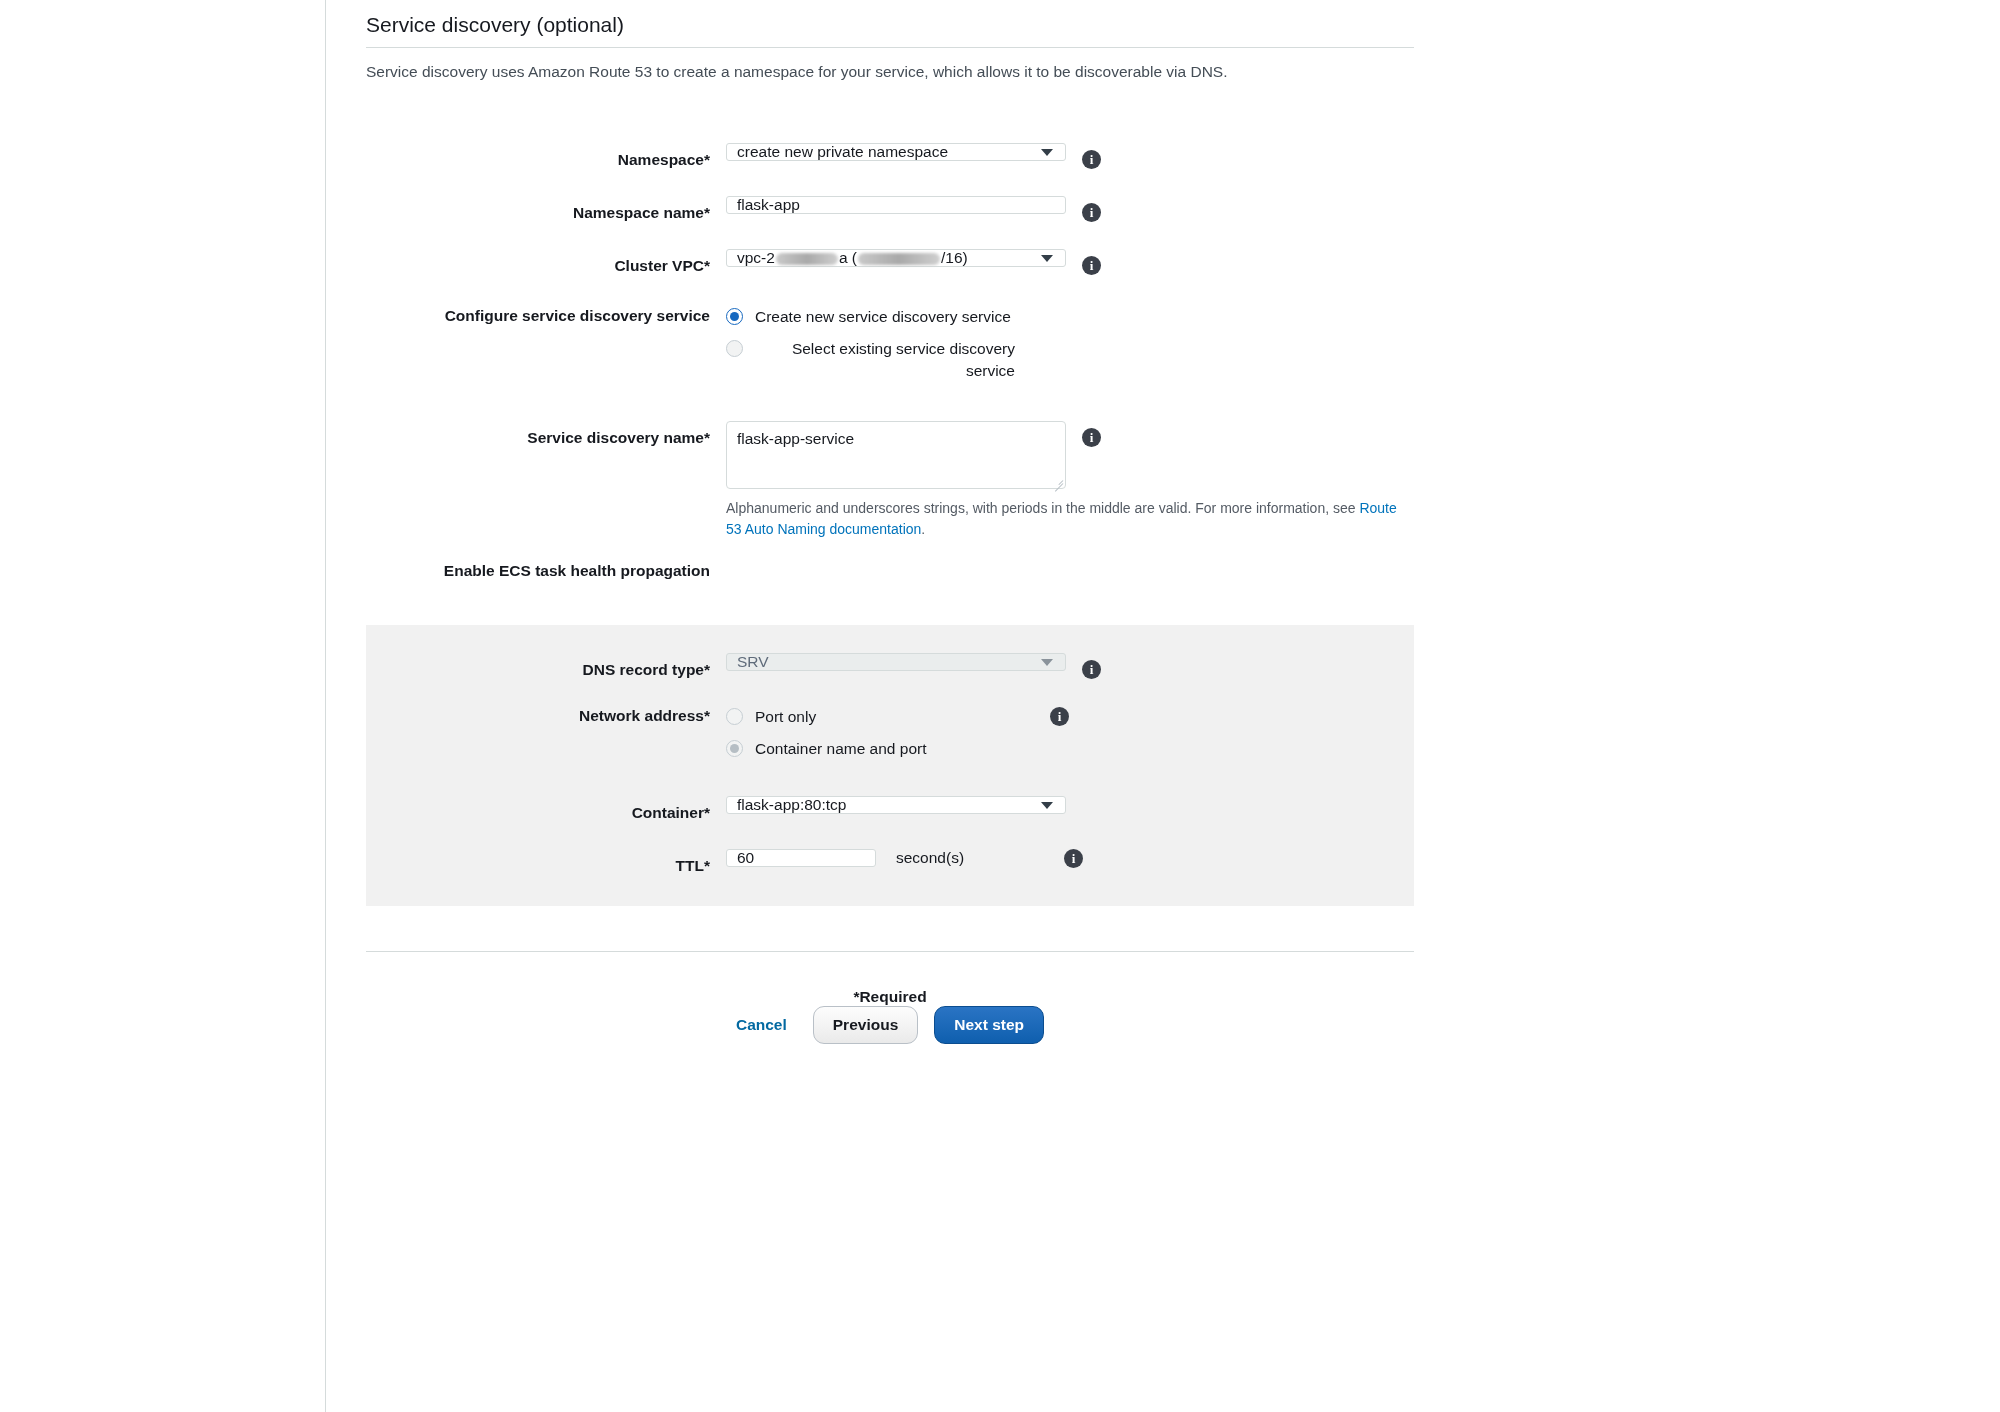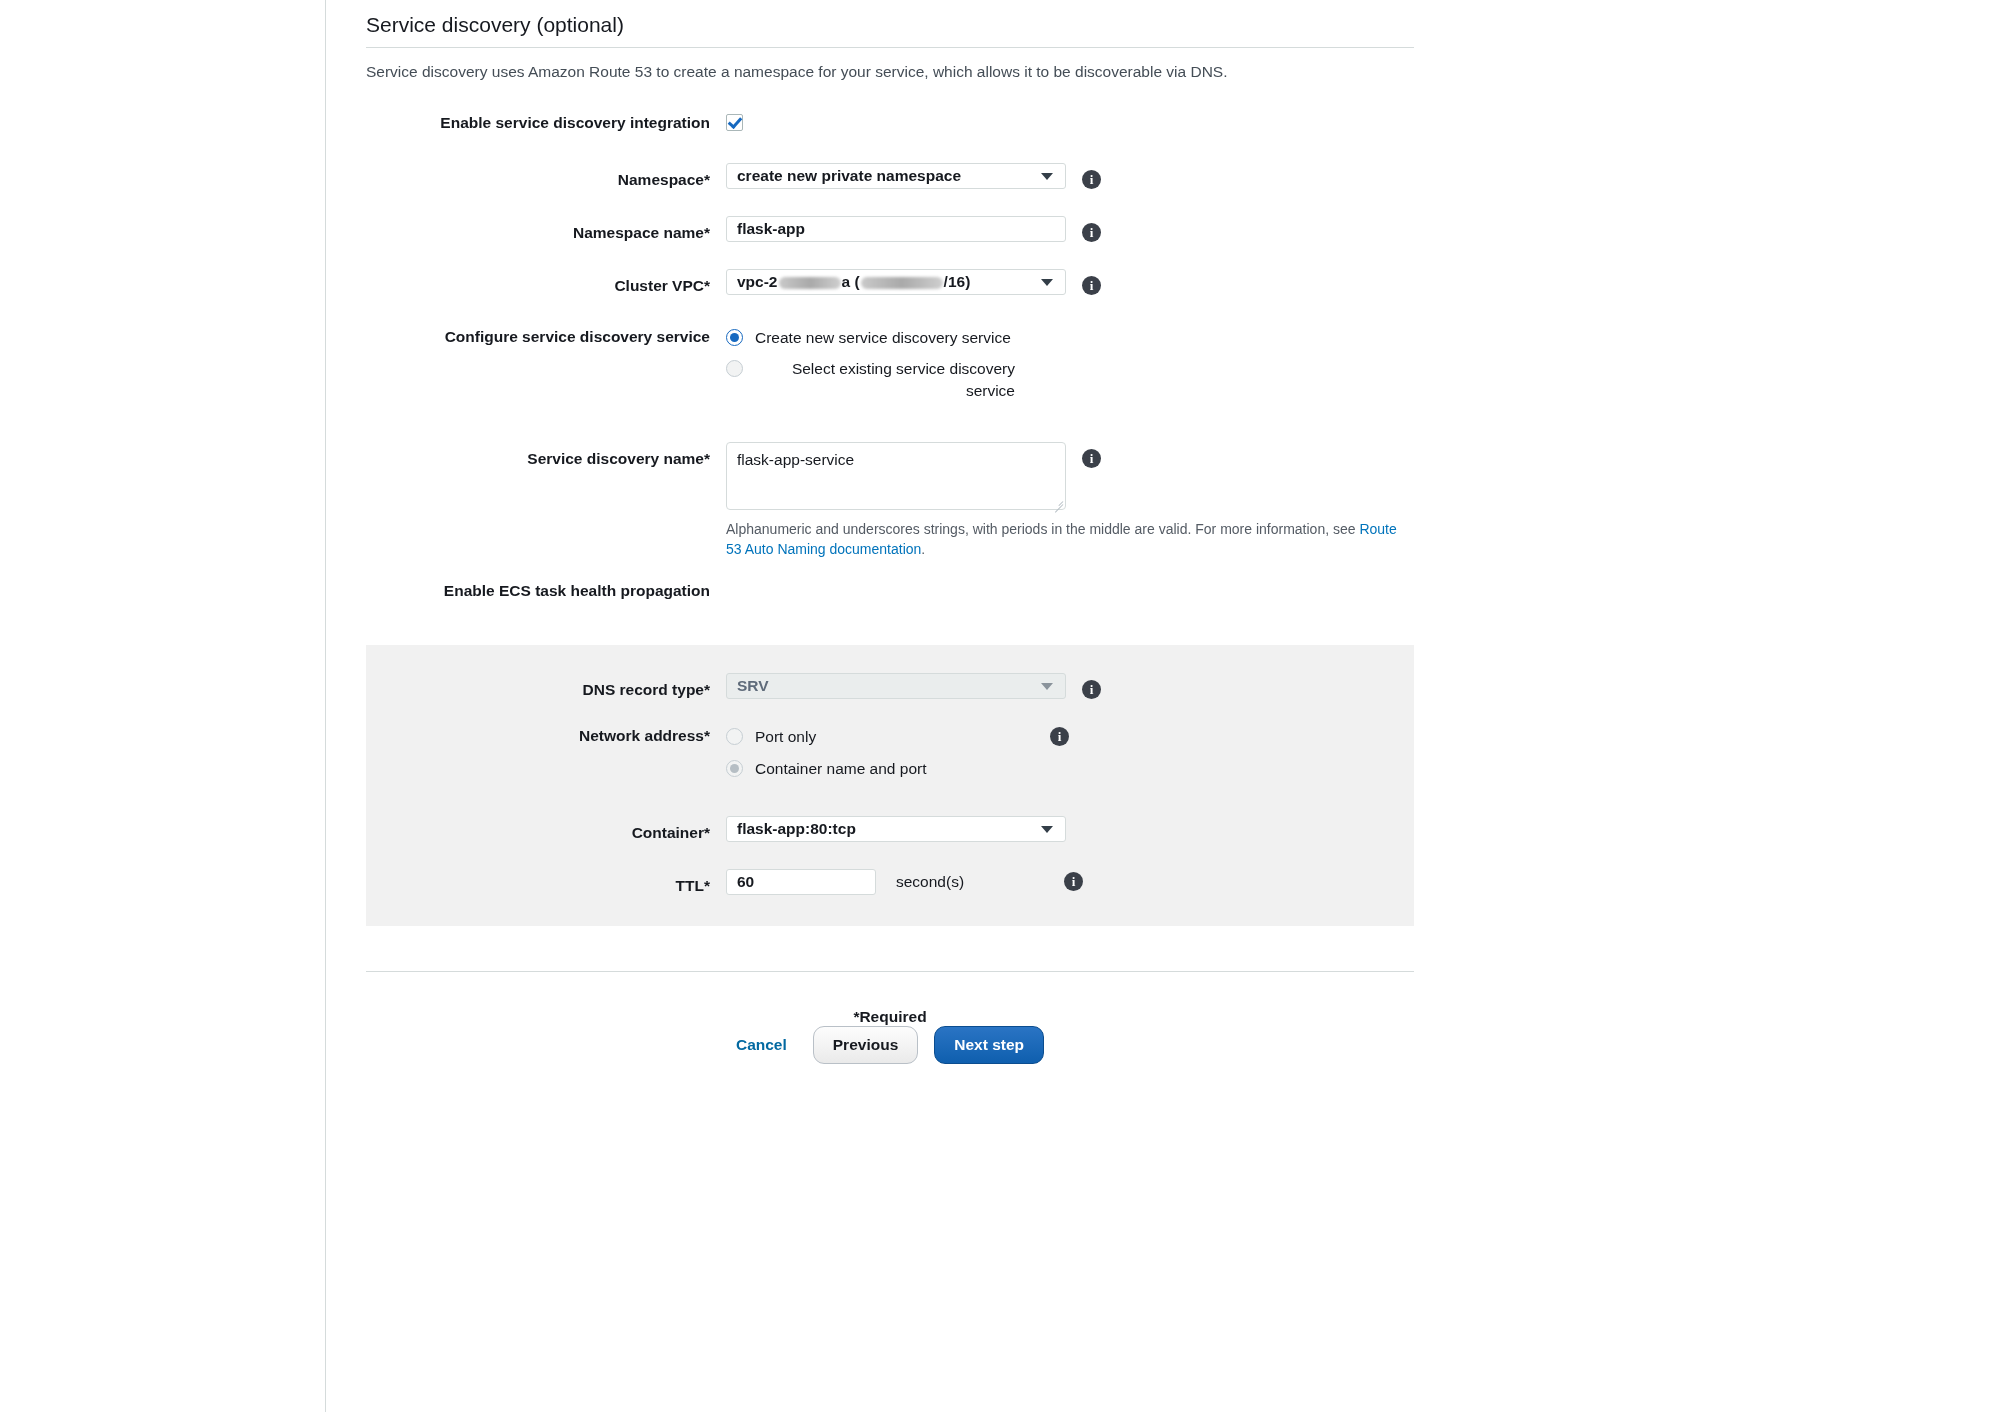--- a/index.html
+++ b/index.html
@@ -78,31 +78,30 @@
   .field-col {
     flex: 1;
     display: flex;
     align-items: flex-start;
   }
 
   
   .select,
   .textinput {
     box-sizing: border-box;
-    height: 26px;
+    height: 18px;
     border: 1px solid #d5dbdb;
     border-radius: 3px;
     background: #ffffff;
     font-size: 15.5px;
     color: #16191f;
     display: flex;
     align-items: center;
     padding: 0 10px;
     position: relative;
-    font-weight: bold;
   }
   .select { width: 340px; padding-right: 34px; }
   .select.disabled {
     background: #eaeded;
     color: #5f6b7a;
     border-color: #d5dbdb;
   }
   .caret {
     position: absolute;
     right: 12px;
@@ -323,26 +322,20 @@
 
   <div class="left-rule"></div>
 
   <div class="content">
 
     <div class="section-head">Service discovery (optional)</div>
     <div class="section-desc">Service discovery uses Amazon Route 53 to create a namespace for your service, which allows it to be discoverable via DNS.</div>
 
     <div class="form">
 
-      <div class="row">
-        <div class="label-col">Enable service discovery integration</div>
-        <div class="field-col">
-          <div class="checkbox checked" style="margin-top:1px;"></div>
-        </div>
-      </div>
 
       <div class="spacer-30"></div>
 
       <div class="row">
         <div class="label-col" style="padding-top:7px;">Namespace*</div>
         <div class="field-col">
           <div class="select">
             <span>create new private namespace</span>
             <span class="caret"></span>
           </div>

